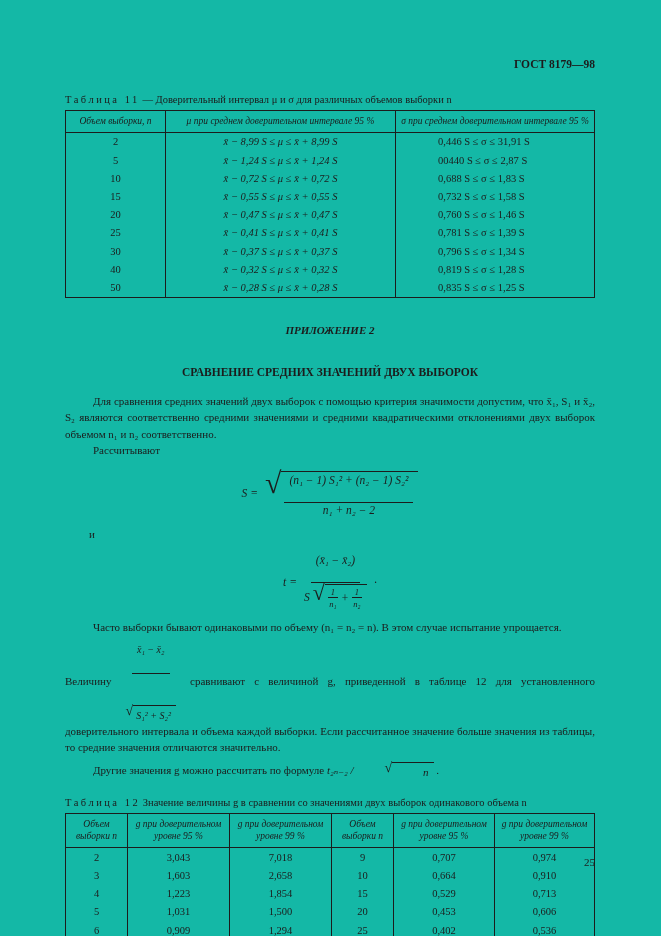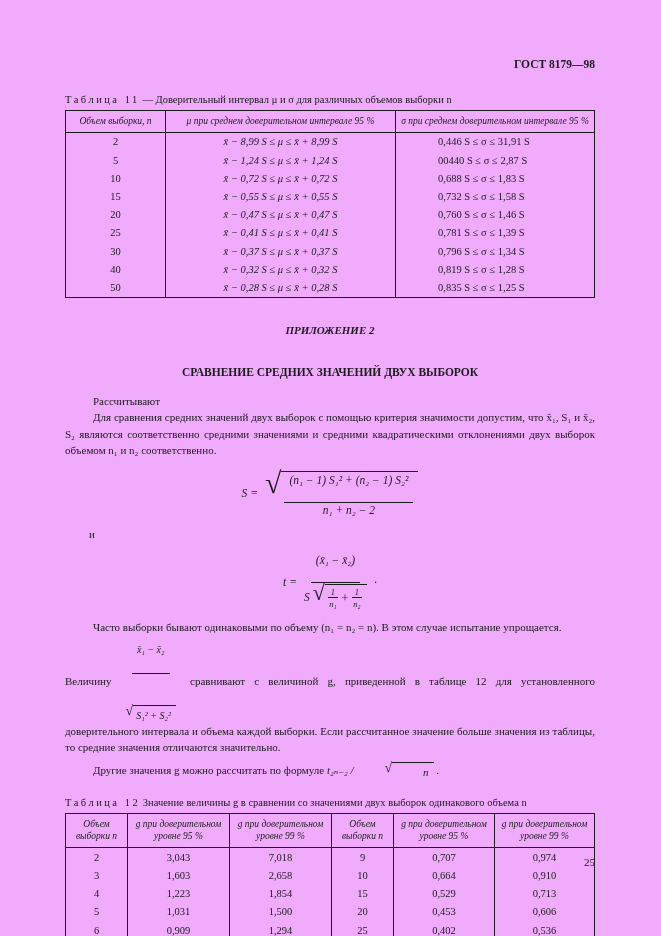--- a/index.html
+++ b/index.html
@@ -1,20 +1,20 @@
 <!DOCTYPE html>
 <html><head>
 <meta charset="utf-8">
 <style>
   * { margin:0; padding:0; box-sizing:border-box; }
   html,body { background:#ffffff; }
   .page {
     position:relative;
     width:661px; height:936px;
-    background:#f0abfc;
+    background:#14b8a6;
     color:#1c1c1c;
     font-family:"Liberation Serif","DejaVu Serif",serif;
     padding:58px 66px 0 65px;
     overflow:hidden;
   }
   .gost-header { text-align:right; font-weight:700; font-size:11.5px; margin-bottom:24px; }
 
   .caption { font-size:10.5px; margin-bottom:5px; }
   .caption .cap-label { letter-spacing:2.5px; }
 
@@ -132,22 +132,22 @@
           <td>50</td>
           <td>x̄ − 0,28 S ≤ μ ≤ x̄ + 0,28 S</td>
           <td>0,835 S ≤ σ ≤ 1,25 S</td>
         </tr>
       </tbody>
   </table>
 
   <div class="appendix-label">ПРИЛОЖЕНИЕ 2</div>
   <div class="section-title">СРАВНЕНИЕ СРЕДНИХ ЗНАЧЕНИЙ ДВУХ ВЫБОРОК</div>
 
+  <p class="para indent">Для сравнения средних значений двух выборок с помощью критерия значимости допустим, что x̄₁, S₁ и x̄₂, S₂ являются соответственно средними значениями и средними квадратическими отклонениями двух выборок объемом n₁ и n₂ соответственно.</p>
   <p class="para indent">Рассчитывают</p>
-  <p class="para indent">Для сравнения средних значений двух выборок с помощью критерия значимости допустим, что x̄₁, S₁ и x̄₂, S₂ являются соответственно средними значениями и средними квадратическими отклонениями двух выборок объемом n₁ и n₂ соответственно.</p>
 
   <div class="formula-block">
     <span>S =</span>
     <span class="sqrt">
       <span class="rad big">√</span>
       <span class="radicand">
         <span class="frac">
           <span class="fnum">(n₁ − 1) S₁² + (n₂ − 1) S₂²</span>
           <span class="fden">n₁ + n₂ − 2</span>
         </span>

